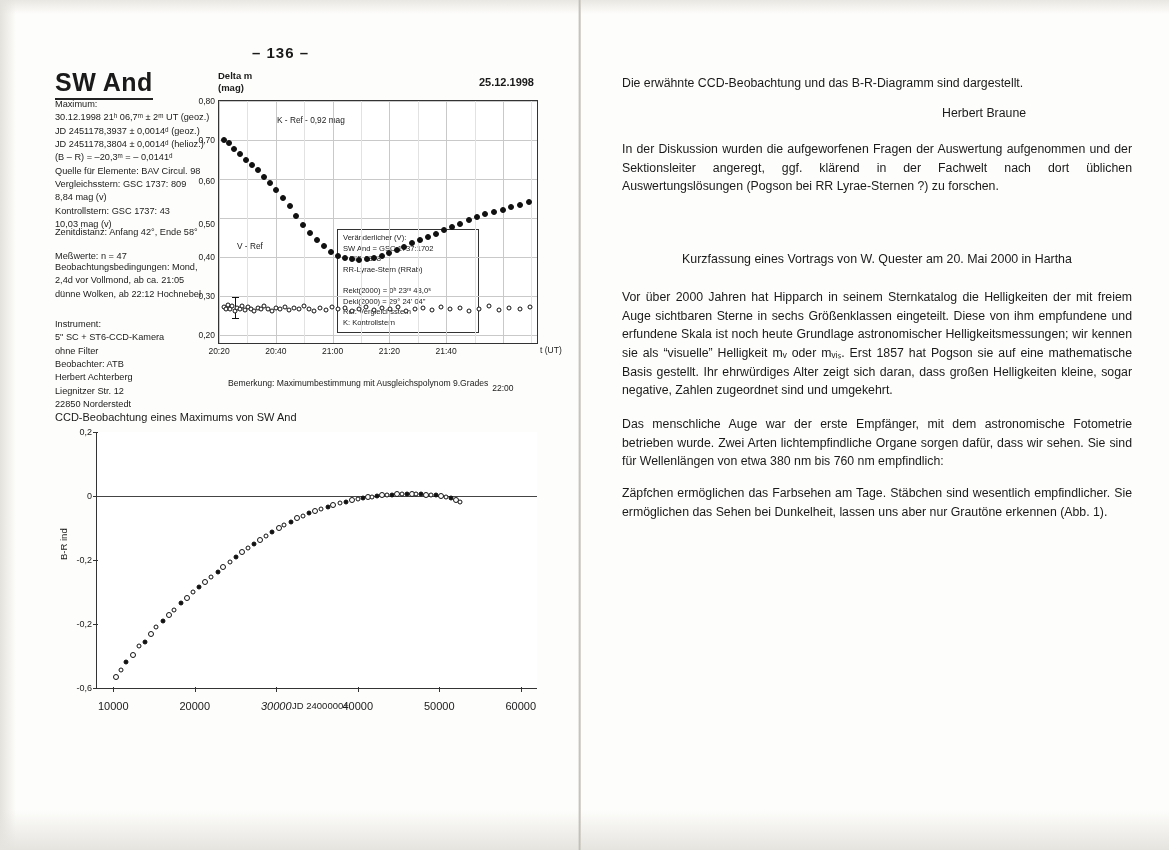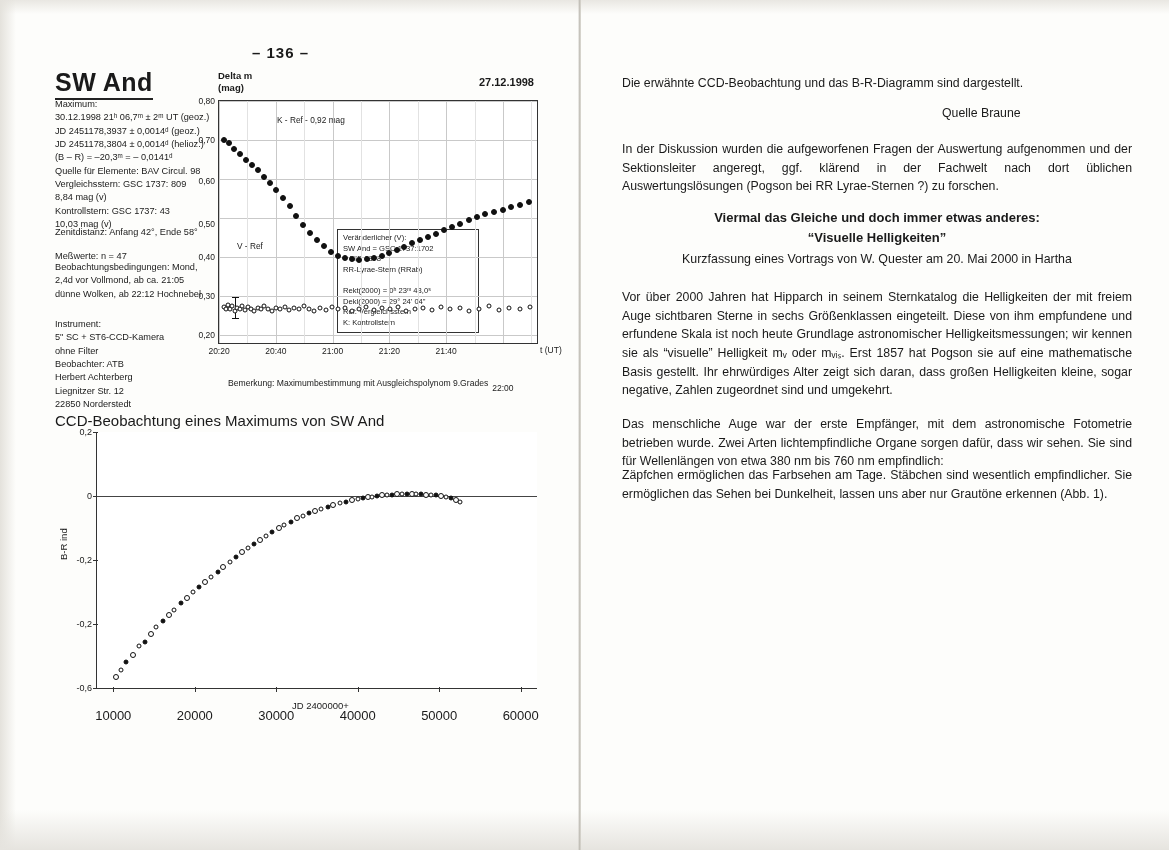--- a/index.html
+++ b/index.html
@@ -147,21 +147,21 @@
     width: 1px; background: #111;
   }
   .errbar::before, .errbar::after {
     content:""; position:absolute; left:-3px; width:7px; height:1px; background:#111;
   }
   .errbar::before { top: 0; }
   .errbar::after { bottom: 0; }
 
   .caption {
     position: absolute;
-    font-size: 15px;
+    font-size: 11px;
     line-height: 1.45;
     white-space: pre-line;
   }
   .bemerkung {
     position: absolute;
     left: 228px; top: 378px;
     font-size: 8.6px;
   }
 
   
@@ -171,22 +171,22 @@
     width: 440px; height: 256px;
     border-left: 1px solid #333;
     border-bottom: 1px solid #333;
     background: #fff;
   }
   .c2-ylab {
     position: absolute; right: 100%; margin-right: 5px;
     font-size: 9px; transform: translateY(-50%);
   }
   .c2-xlab {
-    position: absolute; top: 100%; margin-top: 20px;
-    font-size: 13px; transform: translateX(-50%);
+    position: absolute; top: 100%; margin-top: 12px;
+    font-size: 11px; transform: translateX(-50%);
   }
   .c2-ytitle {
     position: absolute;
     left: 58px; top: 560px;
     font-size: 9.5px;
     transform: rotate(-90deg);
     transform-origin: left top;
     white-space: nowrap;
   }
   .c2-xtitle {
@@ -233,21 +233,21 @@
 <div class="page">
   <div class="scan-edge-top"></div>
   <div class="scan-edge-left"></div>
   <div class="scan-edge-bottom"></div>
   <div class="gutter"></div>
 
   <div class="col-left">
     <div class="folio folio-left">– 136 –</div>
 
     <div class="title-sw">SW And</div>
-    <div class="date-top">27.12.1998</div>
+    <div class="date-top">25.12.1998</div>
 
     <div class="axis-title-dm">Delta m
 (mag)</div>
 
     <div class="infoblock blk-max">Maximum:
 30.12.1998 21ʰ 06,7ᵐ ± 2ᵐ UT (geoz.)
 JD 2451178,3937 ± 0,0014ᵈ (geoz.)
 JD 2451178,3804 ± 0,0014ᵈ (helioz.)
 (B – R) = –20,3ᵐ = – 0,0141ᵈ
 Quelle für Elemente: BAV Circul. 98</div>
@@ -424,21 +424,21 @@
         <div class="c2-ylab" style="top: 128px;">-0,2</div>
         <div class="tick-y" style="top: 128px;"></div>
         <div class="c2-ylab" style="top: 192px;">-0,2</div>
         <div class="tick-y" style="top: 192px;"></div>
         <div class="c2-ylab" style="top: 256px;">-0,6</div>
         <div class="tick-y" style="top: 256px;"></div>
         <div class="c2-xlab" style="left: 16.2963px;">10000</div>
         <div class="tick-x" style="left: 16.2963px;"></div>
         <div class="c2-xlab" style="left: 97.7778px;">20000</div>
         <div class="tick-x" style="left: 97.7778px;"></div>
-        <div class="c2-xlab" style="left: 179.259px;">30000</div>
+        <div class="c2-xlab" style="left: 179.259px; font-style: italic;">30000</div>
         <div class="tick-x" style="left: 179.259px;"></div>
         <div class="c2-xlab" style="left: 260.741px;">40000</div>
         <div class="tick-x" style="left: 260.741px;"></div>
         <div class="c2-xlab" style="left: 342.222px;">50000</div>
         <div class="tick-x" style="left: 342.222px;"></div>
         <div class="c2-xlab" style="left: 423.704px;">60000</div>
         <div class="tick-x" style="left: 423.704px;"></div>
         <div class="pt open" style="left: 18.7407px; top: 244.8px;"></div>
         <div class="pt open small" style="left: 23.6296px; top: 238.4px;"></div>
         <div class="pt fill small" style="left: 29.3333px; top: 230.4px;"></div>
@@ -503,26 +503,24 @@
         <div class="pt open small" style="left: 363.407px; top: 70.4px;"></div>
       </div>
     <div class="c2-ytitle">B-R ind</div>
     <div class="c2-xtitle">JD 2400000+</div>
 
   </div>
 
   <div class="col-right">
 
     <div class="rtext" style="left:40px; top:74px; width:510px;">Die erwähnte CCD-Beobachtung und das B-R-Diagramm sind  dargestellt.</div>
-    <div class="sig" style="left:360px; top:106px;">Quelle Braune</div>
+    <div class="sig" style="left:360px; top:106px;">Herbert Braune</div>
 
     <div class="rtext j" style="left:40px; top:140px; width:510px;">In der Diskussion wurden die aufgeworfenen Fragen der Auswertung aufgenommen und der Sektionsleiter angeregt,  ggf. klärend  in der Fachwelt nach dort üblichen Auswertungslösungen  (Pogson bei RR Lyrae-Sternen ?) zu forschen.</div>
 
-    <div class="head-center" style="left:40px; top:208px; width:510px;">Viermal das Gleiche und doch immer etwas anderes:
-“Visuelle Helligkeiten”</div>
     <div class="head-sub" style="left:40px; top:250px; width:510px;">Kurzfassung eines Vortrags von W. Quester am 20. Mai 2000 in Hartha</div>
 
     <div class="rtext j" style="left:40px; top:288px; width:510px;">Vor über 2000 Jahren hat Hipparch in seinem Sternkatalog die Helligkeiten der mit freiem Auge sichtbaren Sterne in sechs Größenklassen eingeteilt. Diese von ihm empfundene und erfundene Skala ist noch heute Grundlage astronomischer Helligkeitsmessungen; wir kennen sie als “visuelle” Helligkeit mᵥ oder mᵥᵢₛ. Erst 1857 hat Pogson sie auf eine mathematische Basis gestellt. Ihr ehrwürdiges Alter zeigt sich daran, dass großen Helligkeiten kleine, sogar negative, Zahlen zugeordnet sind und umgekehrt.</div>
     <div class="rtext j" style="left:40px; top:415px; width:510px;">Das menschliche Auge war der erste Empfänger, mit dem astronomische Fotometrie betrieben wurde. Zwei Arten lichtempfindliche Organe sorgen dafür, dass wir sehen. Sie sind für Wellenlängen von etwa 380 nm bis 760 nm empfindlich:</div>
-    <div class="rtext j" style="left:40px; top:466px; width:510px;">Zäpfchen ermöglichen das Farbsehen am Tage. Stäbchen sind wesentlich empfindlicher. Sie ermöglichen das Sehen bei Dunkelheit, lassen uns aber nur Grautöne erkennen (Abb. 1).</div>
+    <div class="rtext j" style="left:40px; top:484px; width:510px;">Zäpfchen ermöglichen das Farbsehen am Tage. Stäbchen sind wesentlich empfindlicher. Sie ermöglichen das Sehen bei Dunkelheit, lassen uns aber nur Grautöne erkennen (Abb. 1).</div>
 
   </div>
 </div>
 
 </body></html>

